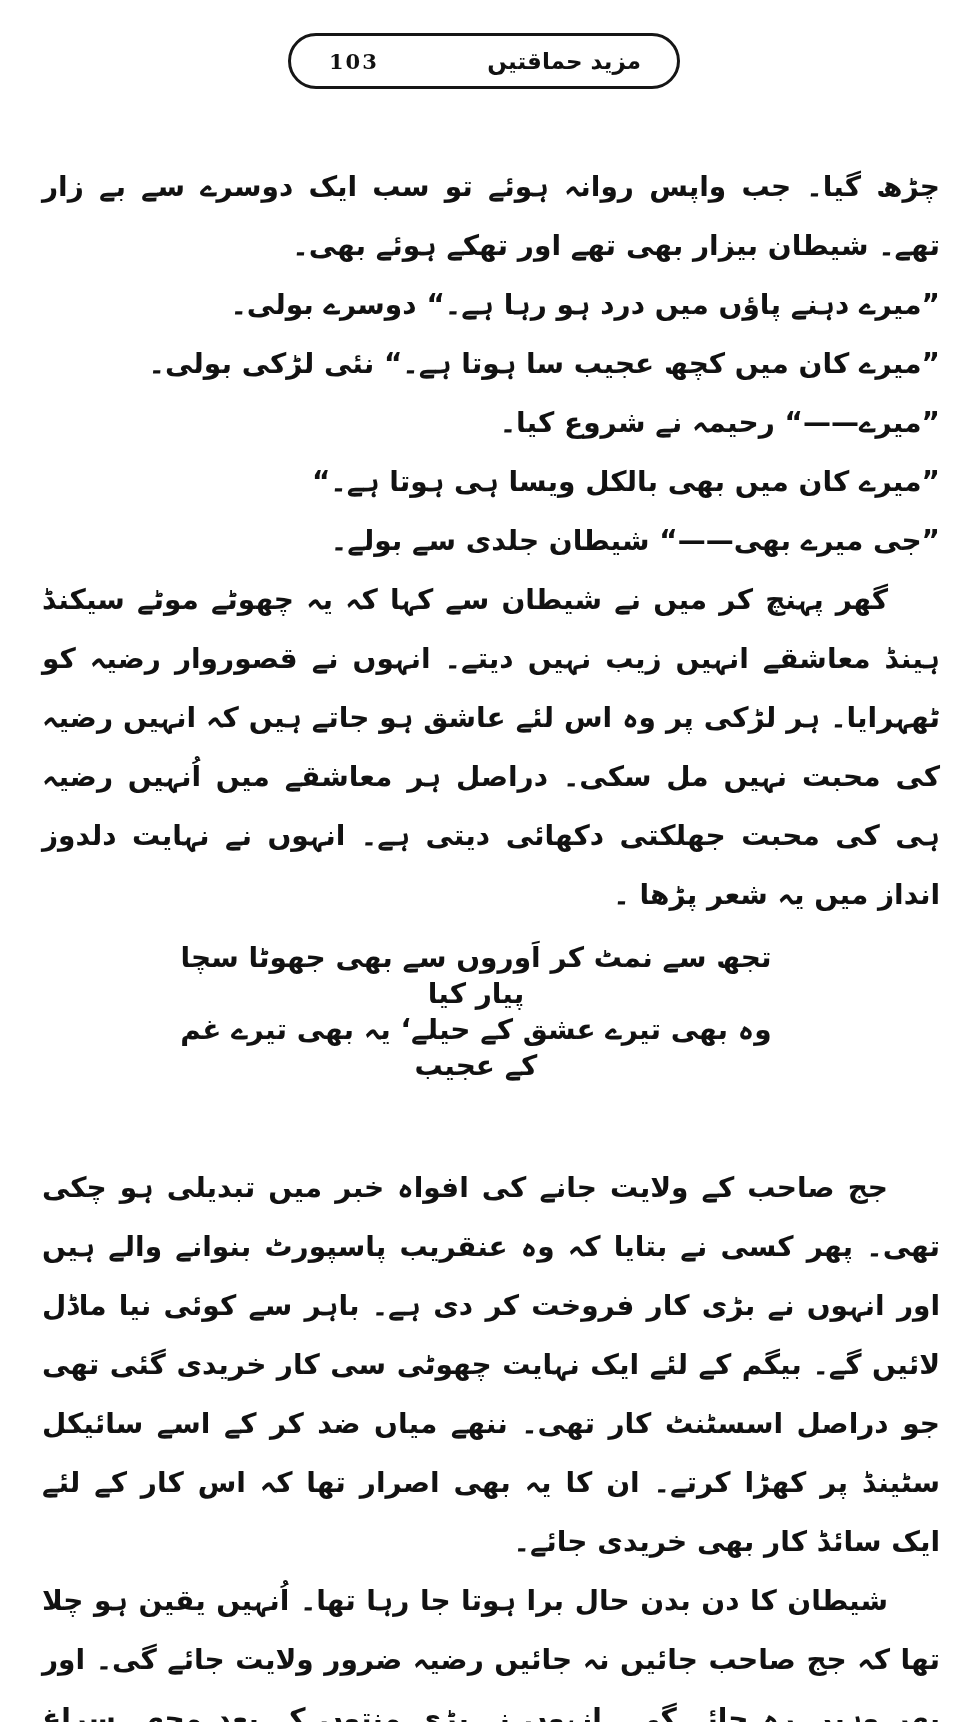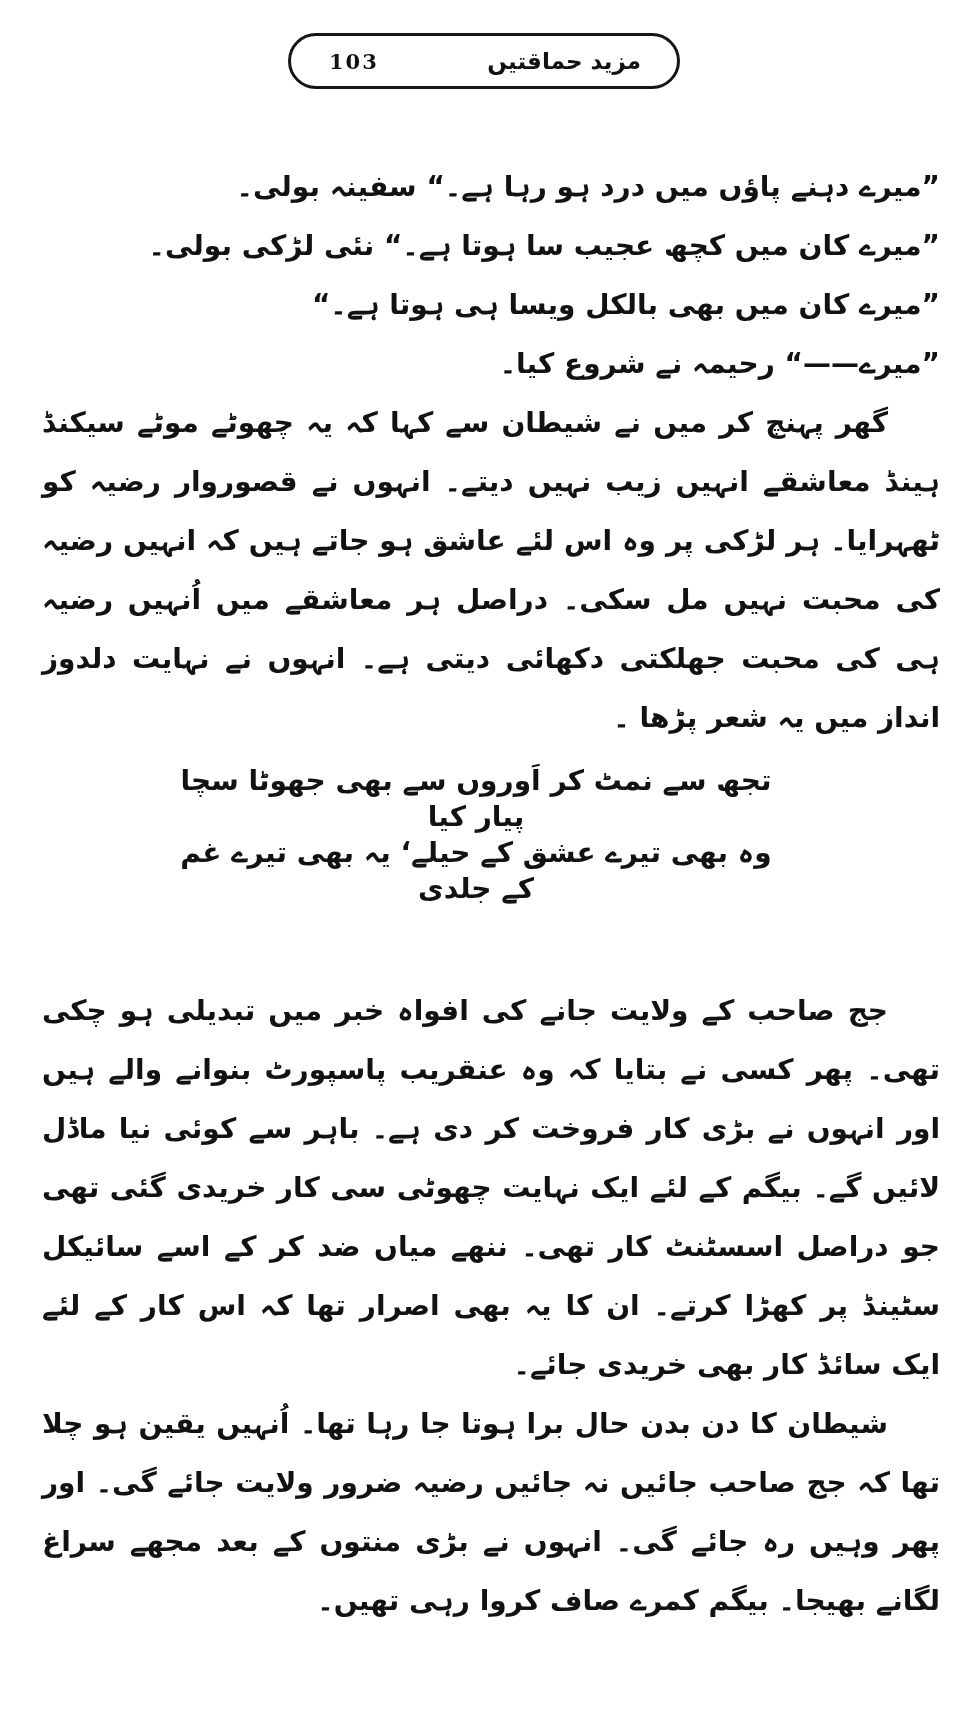--- a/index.html
+++ b/index.html
@@ -75,36 +75,38 @@
 
 <div class="page">
 
   <div class="badge">
     <span class="badge-title">مزید حماقتیں</span>
     <span class="badge-num">103</span>
   </div>
 
   <div class="text">
 
+    <p class="para">چڑھ گیا۔ جب واپس روانہ ہوئے تو سب ایک دوسرے سے بے زار تھے۔ شیطان بیزار بھی تھے اور تھکے ہوئے بھی۔</p>
 
-    <p class="dialogue">”میرے دہنے پاؤں میں درد ہو رہا ہے۔“ سفینہ بولی۔</p>
+    <p class="dialogue">”میرے دہنے پاؤں میں درد ہو رہا ہے۔“ دوسرے بولی۔</p>
 
 
     <p class="dialogue">”میرے کان میں کچھ عجیب سا ہوتا ہے۔“ نئی لڑکی بولی۔</p>
 
+    <p class="dialogue">”میرے——“ رحیمہ نے شروع کیا۔</p>
+
     <p class="dialogue">”میرے کان میں بھی بالکل ویسا ہی ہوتا ہے۔“</p>
 
-    <p class="dialogue">”میرے——“ رحیمہ نے شروع کیا۔</p>
-
+    <p class="dialogue">”جی میرے بھی——“ شیطان جلدی سے بولے۔</p>
 
     <p class="para indent">گھر پہنچ کر میں نے شیطان سے کہا کہ یہ چھوٹے موٹے سیکنڈ ہینڈ معاشقے انہیں زیب نہیں دیتے۔ انہوں نے قصوروار رضیہ کو ٹھہرایا۔ ہر لڑکی پر وہ اس لئے عاشق ہو جاتے ہیں کہ انہیں رضیہ کی محبت نہیں مل سکی۔ دراصل ہر معاشقے میں اُنہیں رضیہ ہی کی محبت جھلکتی دکھائی دیتی ہے۔ انہوں نے نہایت دلدوز انداز میں یہ شعر پڑھا ۔</p>
 
     <div class="verse-block">
       <p class="verse">تجھ سے نمٹ کر اَوروں سے بھی جھوٹا سچا پیار کیا</p>
-      <p class="verse">وہ بھی تیرے عشق کے حیلے‘ یہ بھی تیرے غم کے جلدی</p>
+      <p class="verse">وہ بھی تیرے عشق کے حیلے‘ یہ بھی تیرے غم کے عجیب</p>
     </div>
 
     <p class="para indent">جج صاحب کے ولایت جانے کی افواہ خبر میں تبدیلی ہو چکی تھی۔ پھر کسی نے بتایا کہ وہ عنقریب پاسپورٹ بنوانے والے ہیں اور انہوں نے بڑی کار فروخت کر دی ہے۔ باہر سے کوئی نیا ماڈل لائیں گے۔ بیگم کے لئے ایک نہایت چھوٹی سی کار خریدی گئی تھی جو دراصل اسسٹنٹ کار تھی۔ ننھے میاں ضد کر کے اسے سائیکل سٹینڈ پر کھڑا کرتے۔ ان کا یہ بھی اصرار تھا کہ اس کار کے لئے ایک سائڈ کار بھی خریدی جائے۔</p>
 
     <p class="para indent">شیطان کا دن بدن حال برا ہوتا جا رہا تھا۔ اُنہیں یقین ہو چلا تھا کہ جج صاحب جائیں نہ جائیں رضیہ ضرور ولایت جائے گی۔ اور پھر وہیں رہ جائے گی۔ انہوں نے بڑی منتوں کے بعد مجھے سراغ لگانے بھیجا۔ بیگم کمرے صاف کروا رہی تھیں۔</p>
 
   </div>
 </div>
 
 </body></html>

